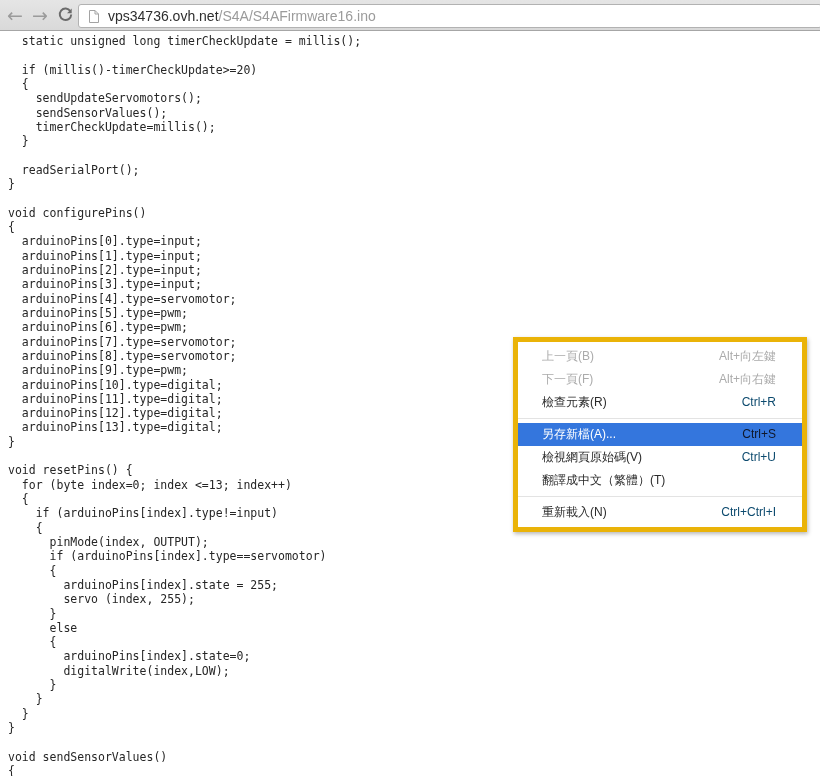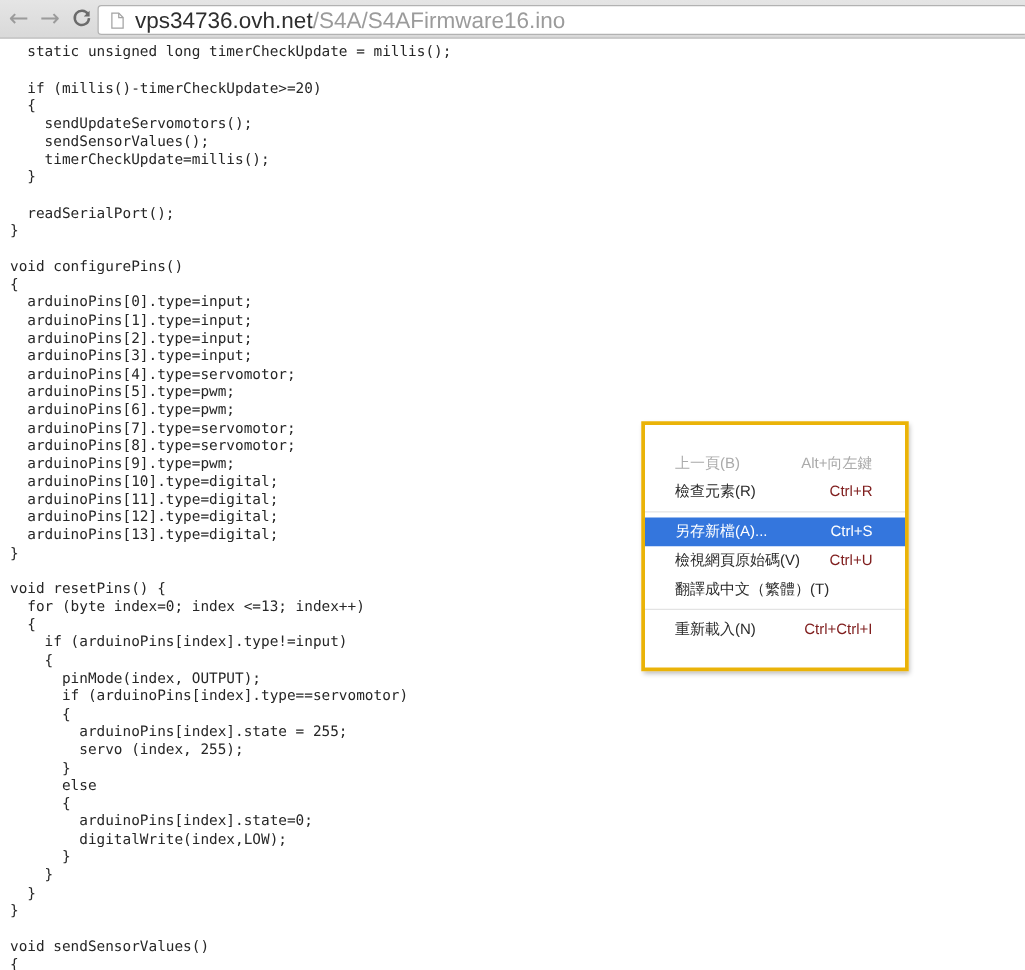--- a/index.html
+++ b/index.html
@@ -37,21 +37,21 @@
     position: absolute; left: 78px; right: -2px; top: 4px;
     height: 24px;
     background: #ffffff;
     border: 1px solid #b2b2b2;
     border-radius: 3px;
     display: flex; align-items: center;
   }
   .doc-icon { margin-left: 9px; display: inline-flex; }
   .url {
     margin-left: 8px;
-    font-size: 18px;
+    font-size: 14px;
     white-space: nowrap;
     color: #2e2e2e;
   }
   .url .path { color: #9b9b9b; }
 
   
   .code {
     position: absolute; top: 31px; left: 0; right: 0;
     margin: 0;
     padding: 3px 0 0 8px;
@@ -59,40 +59,40 @@
     font-size: 11.5px;
     line-height: 14.32px;
     color: #262626;
     background: #ffffff;
   }
 
   
   .context-menu {
     position: absolute;
     left: 513px; top: 337px;
-    width: 214px;
-    background: #ffffff;
-    border: 3px solid #eab308;
+    width: 294px;
+    background: #ffffff;
+    border: 5px solid #eab308;
     box-shadow: 1px 2px 4px rgba(0,0,0,0.28);
-    padding: 19px 0;
+    padding: 3px 0;
     font-size: 12px;
     color: #2a2a2a;
   }
   .menu-row {
     height: 23px; line-height: 23px;
     padding: 0 26px 0 24px;
     display: flex; justify-content: space-between;
     white-space: nowrap;
     cursor: default;
   }
-  .menu-row .shortcut { color: #7f1d1d; margin-left: 18px; }
+  .menu-row .shortcut { color: #0c4a6e; margin-left: 18px; }
   .menu-row.disabled .label,
   .menu-row.disabled .shortcut { color: #ababab; }
   .menu-row.highlighted { color: #ffffff; }
-  .menu-row.highlighted .shortcut { color: #ffffff; }
+  .menu-row.highlighted .shortcut { color: #0f172a; }
   .menu-sep {
     border: none;
     border-top: 1px solid #e3e3e3;
     margin: 4px 0;
   }
 </style>
 </head>
 <body>
 
 <div class="browser">
@@ -171,20 +171,24 @@
 }
 
 void sendSensorValues()
 {</pre>
 
   <div class="context-menu">
     <div class="menu-row disabled">
       <span class="label">上一頁(B)</span>
       <span class="shortcut">Alt+向左鍵</span>
     </div>
+    <div class="menu-row disabled">
+      <span class="label">下一頁(F)</span>
+      <span class="shortcut">Alt+向右鍵</span>
+    </div>
     <div class="menu-row">
       <span class="label">檢查元素(R)</span>
       <span class="shortcut">Ctrl+R</span>
     </div>
     <hr class="menu-sep">
     <div class="menu-row highlighted" style="background: rgb(52, 118, 221);">
       <span class="label">另存新檔(A)...</span>
       <span class="shortcut">Ctrl+S</span>
     </div>
     <div class="menu-row">

